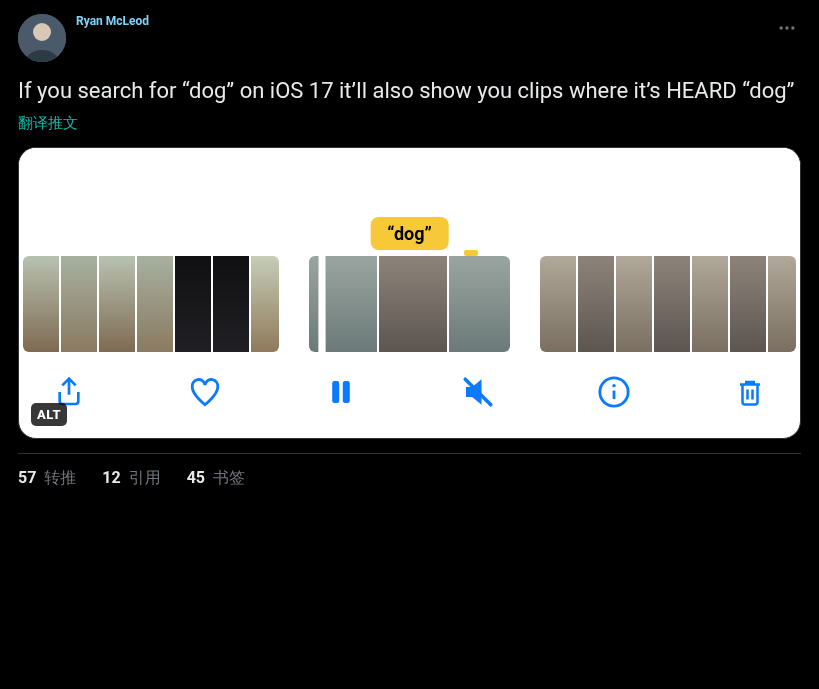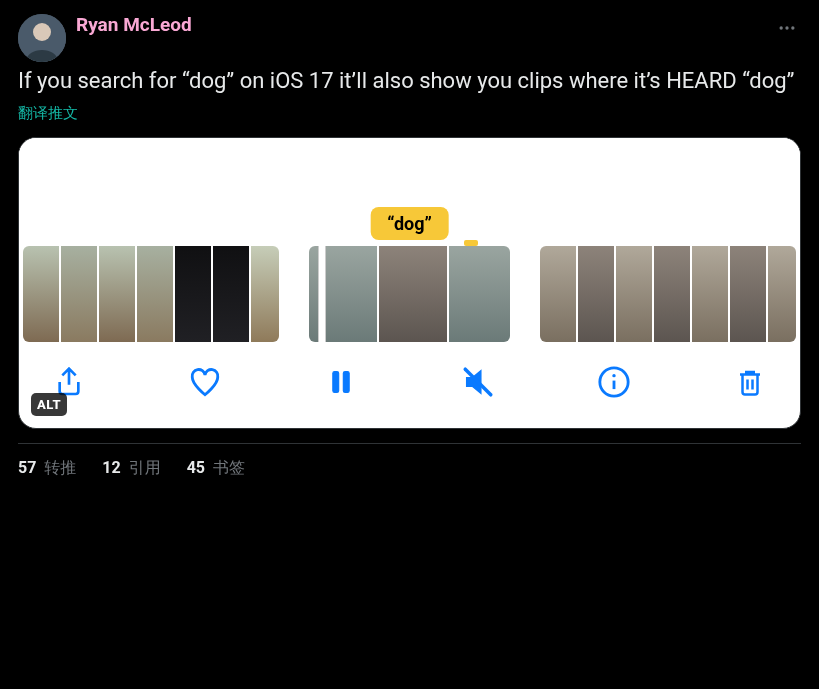--- a/index.html
+++ b/index.html
@@ -21,29 +21,29 @@
   }
   .avatar {
     width: 48px; height: 48px; border-radius: 50%;
     background: linear-gradient(135deg,#3a4a5a,#6b7a8a);
     overflow: hidden;
     flex-shrink: 0;
     position: relative;
   }
   .avatar svg { width: 100%; height: 100%; display:block; }
   .names { flex: 1; line-height: 1.2; }
-  .display-name { font-weight: 700; font-size: 19px; color: #f9a8d4; }
+  .display-name { font-weight: 700; font-size: 12px; color: #7dd3fc; }
   .handle { color: #71767b; font-size: 16px; }
   .more-btn { color: #71767b; padding: 4px; cursor: pointer; }
   .more-btn svg { width: 20px; height: 20px; fill: currentColor; }
 
   .tweet-text {
     font-size: 22px;
     line-height: 1.35;
-    margin-top: 4px;
+    margin-top: 14px;
     color: #e7e9ea;
     font-weight: 400;
   }
   .translate-link {
     color: #14b8a6;
     font-size: 15px;
     margin-top: 8px;
     cursor: pointer;
   }
 

